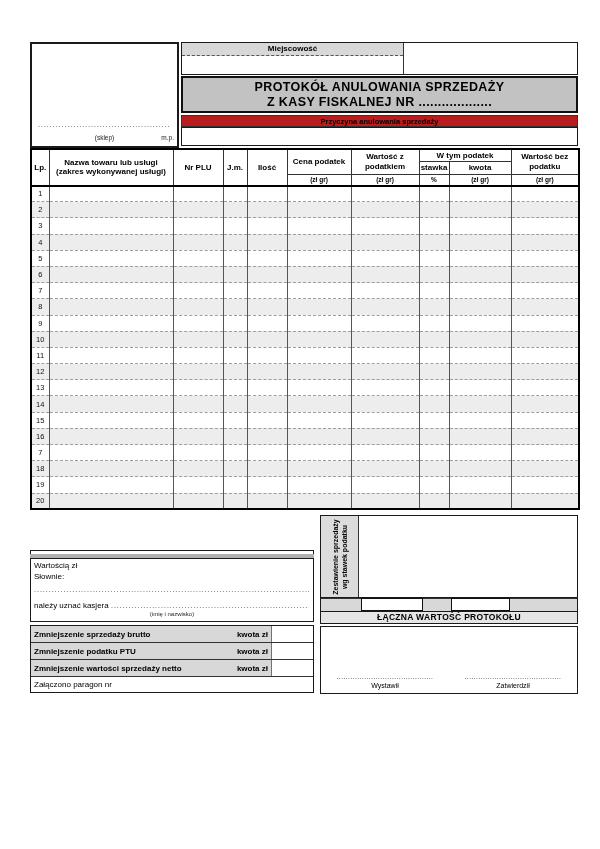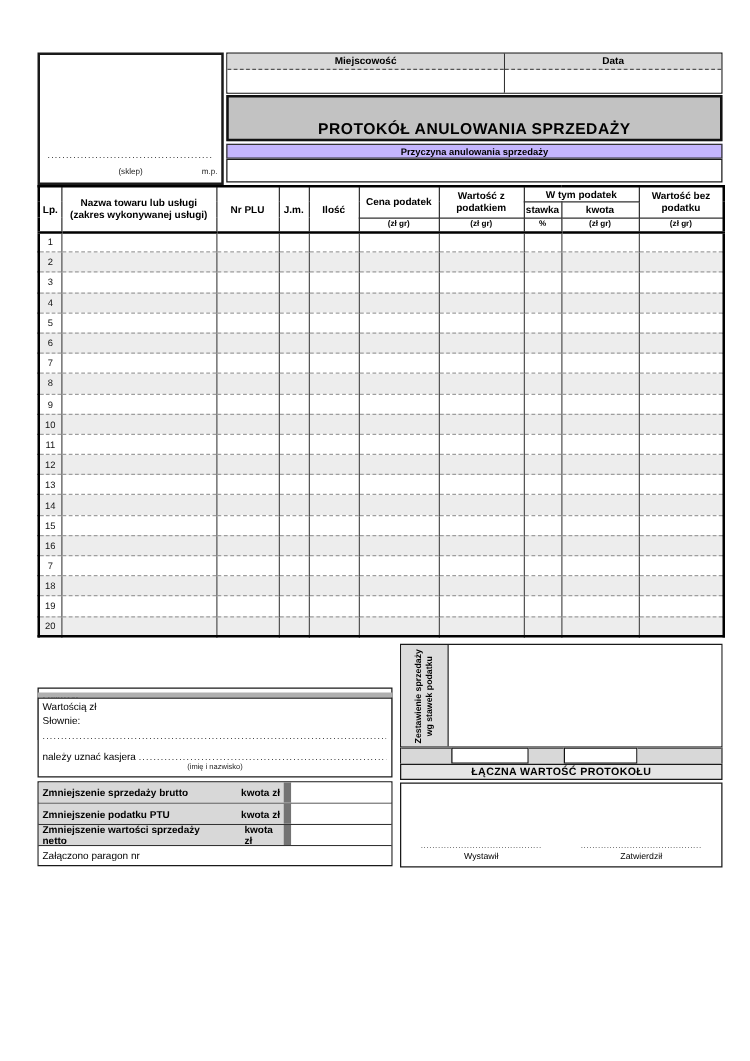--- a/index.html
+++ b/index.html
@@ -14,25 +14,25 @@
 
   
   .loc-date { position: absolute; left: 181px; top: 42px; width: 397px; height: 33px; border: 1.5px solid #1a1a1a; display: flex; }
   .ld-col { display: flex; flex-direction: column; height: 100%; }
   .ld-col.loc { width: 222px; border-right: 1px solid #333; }
   .ld-col.dat { flex: 1; }
   .ld-head { height: 13px; background: #d8d8d8; border-bottom: 1px dashed #555; font-size: 8px; font-weight: bold; text-align: center; line-height: 12px; }
   .ld-val { flex: 1; background: #fff; }
 
   
-  .title-box { position: absolute; left: 181px; top: 76px; width: 397px; height: 37px; background: #c2c2c2; border: 2px solid #111; display: flex; flex-direction: column; justify-content: flex-end; align-items: center; }
+  .title-box { position: absolute; left: 181px; top: 76px; width: 397px; height: 37px; background: #c2c2c2; border: 2px solid #111; display: flex; flex-direction: column; justify-content: center; align-items: center; }
   .title-line { font-size: 12.5px; font-weight: bold; line-height: 15px; letter-spacing: 0.4px; }
 
   
-  .reason-head { position: absolute; left: 181px; top: 115px; width: 397px; height: 12px; background: #c4b5fd; border: 1px solid #333; font-size: 7.5px; font-weight: bold; text-align: center; line-height: 11px; }
+  .reason-head { position: absolute; left: 181px; top: 115px; width: 397px; height: 12px; background: #b91c1c; border: 1px solid #333; font-size: 7.5px; font-weight: bold; text-align: center; line-height: 11px; }
   .reason-val { position: absolute; left: 181px; top: 127px; width: 397px; height: 19px; background: #fff; border: 1.5px solid #1a1a1a; }
 
   
   table.main { position: absolute; left: 30px; top: 148px; width: 548px; border-collapse: collapse; table-layout: fixed; border: 2px solid #000; }
   table.main th { border: 1px solid #333; font-size: 8px; font-weight: bold; text-align: center; vertical-align: middle; background: #fff; line-height: 9.5px; padding: 0; }
   table.main td.sub { border: 1px solid #333; font-size: 6.5px; font-weight: bold; text-align: center; background: #fff; padding: 0; line-height: 10px; }
   table.main tbody td { border-left: 1px solid #555; border-top: 1px dashed #9e9e9e; font-size: 7.5px; padding: 0 2px; }
   table.main tbody tr { height: 16.2px; }
   table.main tbody tr:first-child td { border-top: 2px solid #000; }
   table.main tbody tr:nth-child(even) td { background: #ededed; }
@@ -46,21 +46,21 @@
   .value-box { position: absolute; left: 30px; top: 558px; width: 284px; height: 64px; border: 1.5px solid #1a1a1a; background: #fff; }
   .vb-row1 { position: absolute; left: 3px; top: 2px; font-size: 8px; }
   .vb-row2 { position: absolute; left: 3px; top: 13px; font-size: 8px; }
   .vb-dots { position: absolute; left: 3px; right: 4px; top: 27px; height: 9px; font-size: 7px; letter-spacing: 1px; overflow: hidden; white-space: nowrap; color: #222; }
   .vb-kasjera { position: absolute; left: 3px; right: 4px; top: 42px; height: 10px; font-size: 8px; overflow: hidden; white-space: nowrap; }
   .vb-kasjera .dots { font-size: 7px; letter-spacing: 1px; color: #222; }
   .vb-caption { position: absolute; left: 0; right: 0; top: 52px; text-align: center; font-size: 6px; color: #222; }
 
   .decr-block { position: absolute; left: 30px; top: 625px; width: 284px; height: 68px; border: 1.5px solid #1a1a1a; display: flex; flex-direction: column; }
   .decr-row { display: flex; height: 17px; border-bottom: 1px solid #333; }
-  .decr-label { width: 202px; background: #d8d8d8; border-right: 6px solid #737373; display: flex; align-items: center; justify-content: space-between; padding: 0 3px; }
+  .decr-label { width: 241px; background: #d8d8d8; border-right: 1px solid #737373; display: flex; align-items: center; justify-content: space-between; padding: 0 3px; }
   .decr-label .lbl { font-size: 8px; font-weight: bold; }
   .decr-label .amt { font-size: 8px; font-weight: bold; padding-left: 27px; }
   .decr-val { flex: 1; background: #fff; }
   .decr-receipt { flex: 1; display: flex; align-items: center; padding: 0 3px; font-size: 8px; background: #fff; }
 
   
   .breakdown-box { position: absolute; left: 320px; top: 515px; width: 258px; height: 83px; border: 1.5px solid #1a1a1a; display: flex; }
   .rot-cell { width: 38px; background: #dcdcdc; border-right: 1px solid #333; position: relative; overflow: hidden; }
   .rot-inner { position: absolute; left: 50%; top: 50%; width: 80px; transform: translate(-50%, -50%) rotate(-90deg); font-size: 7px; font-weight: bold; text-align: center; line-height: 8.5px; }
   .breakdown-area { flex: 1; background: #fff; }
@@ -88,27 +88,27 @@
     <div class="stamp-caption">(sklep)</div>
     <div class="stamp-seal">m.p.</div>
   </div>
 
   <div class="loc-date">
     <div class="ld-col loc">
       <div class="ld-head">Miejscowość</div>
       <div class="ld-val"></div>
     </div>
     <div class="ld-col dat">
-      <div class="ld-head">Data</div>
       <div class="ld-val"></div>
     </div>
   </div>
 
   <div class="title-box">
     <div class="title-line">PROTOKÓŁ ANULOWANIA SPRZEDAŻY</div>
+    <div class="title-line">Z KASY FISKALNEJ NR ...................</div>
   </div>
 
   <div class="reason-head">Przyczyna anulowania sprzedaży</div>
   <div class="reason-val"></div>
 
   <table class="main">
     <colgroup>
       <col style="width:18px">
         <col style="width:124px">
         <col style="width:50px">

